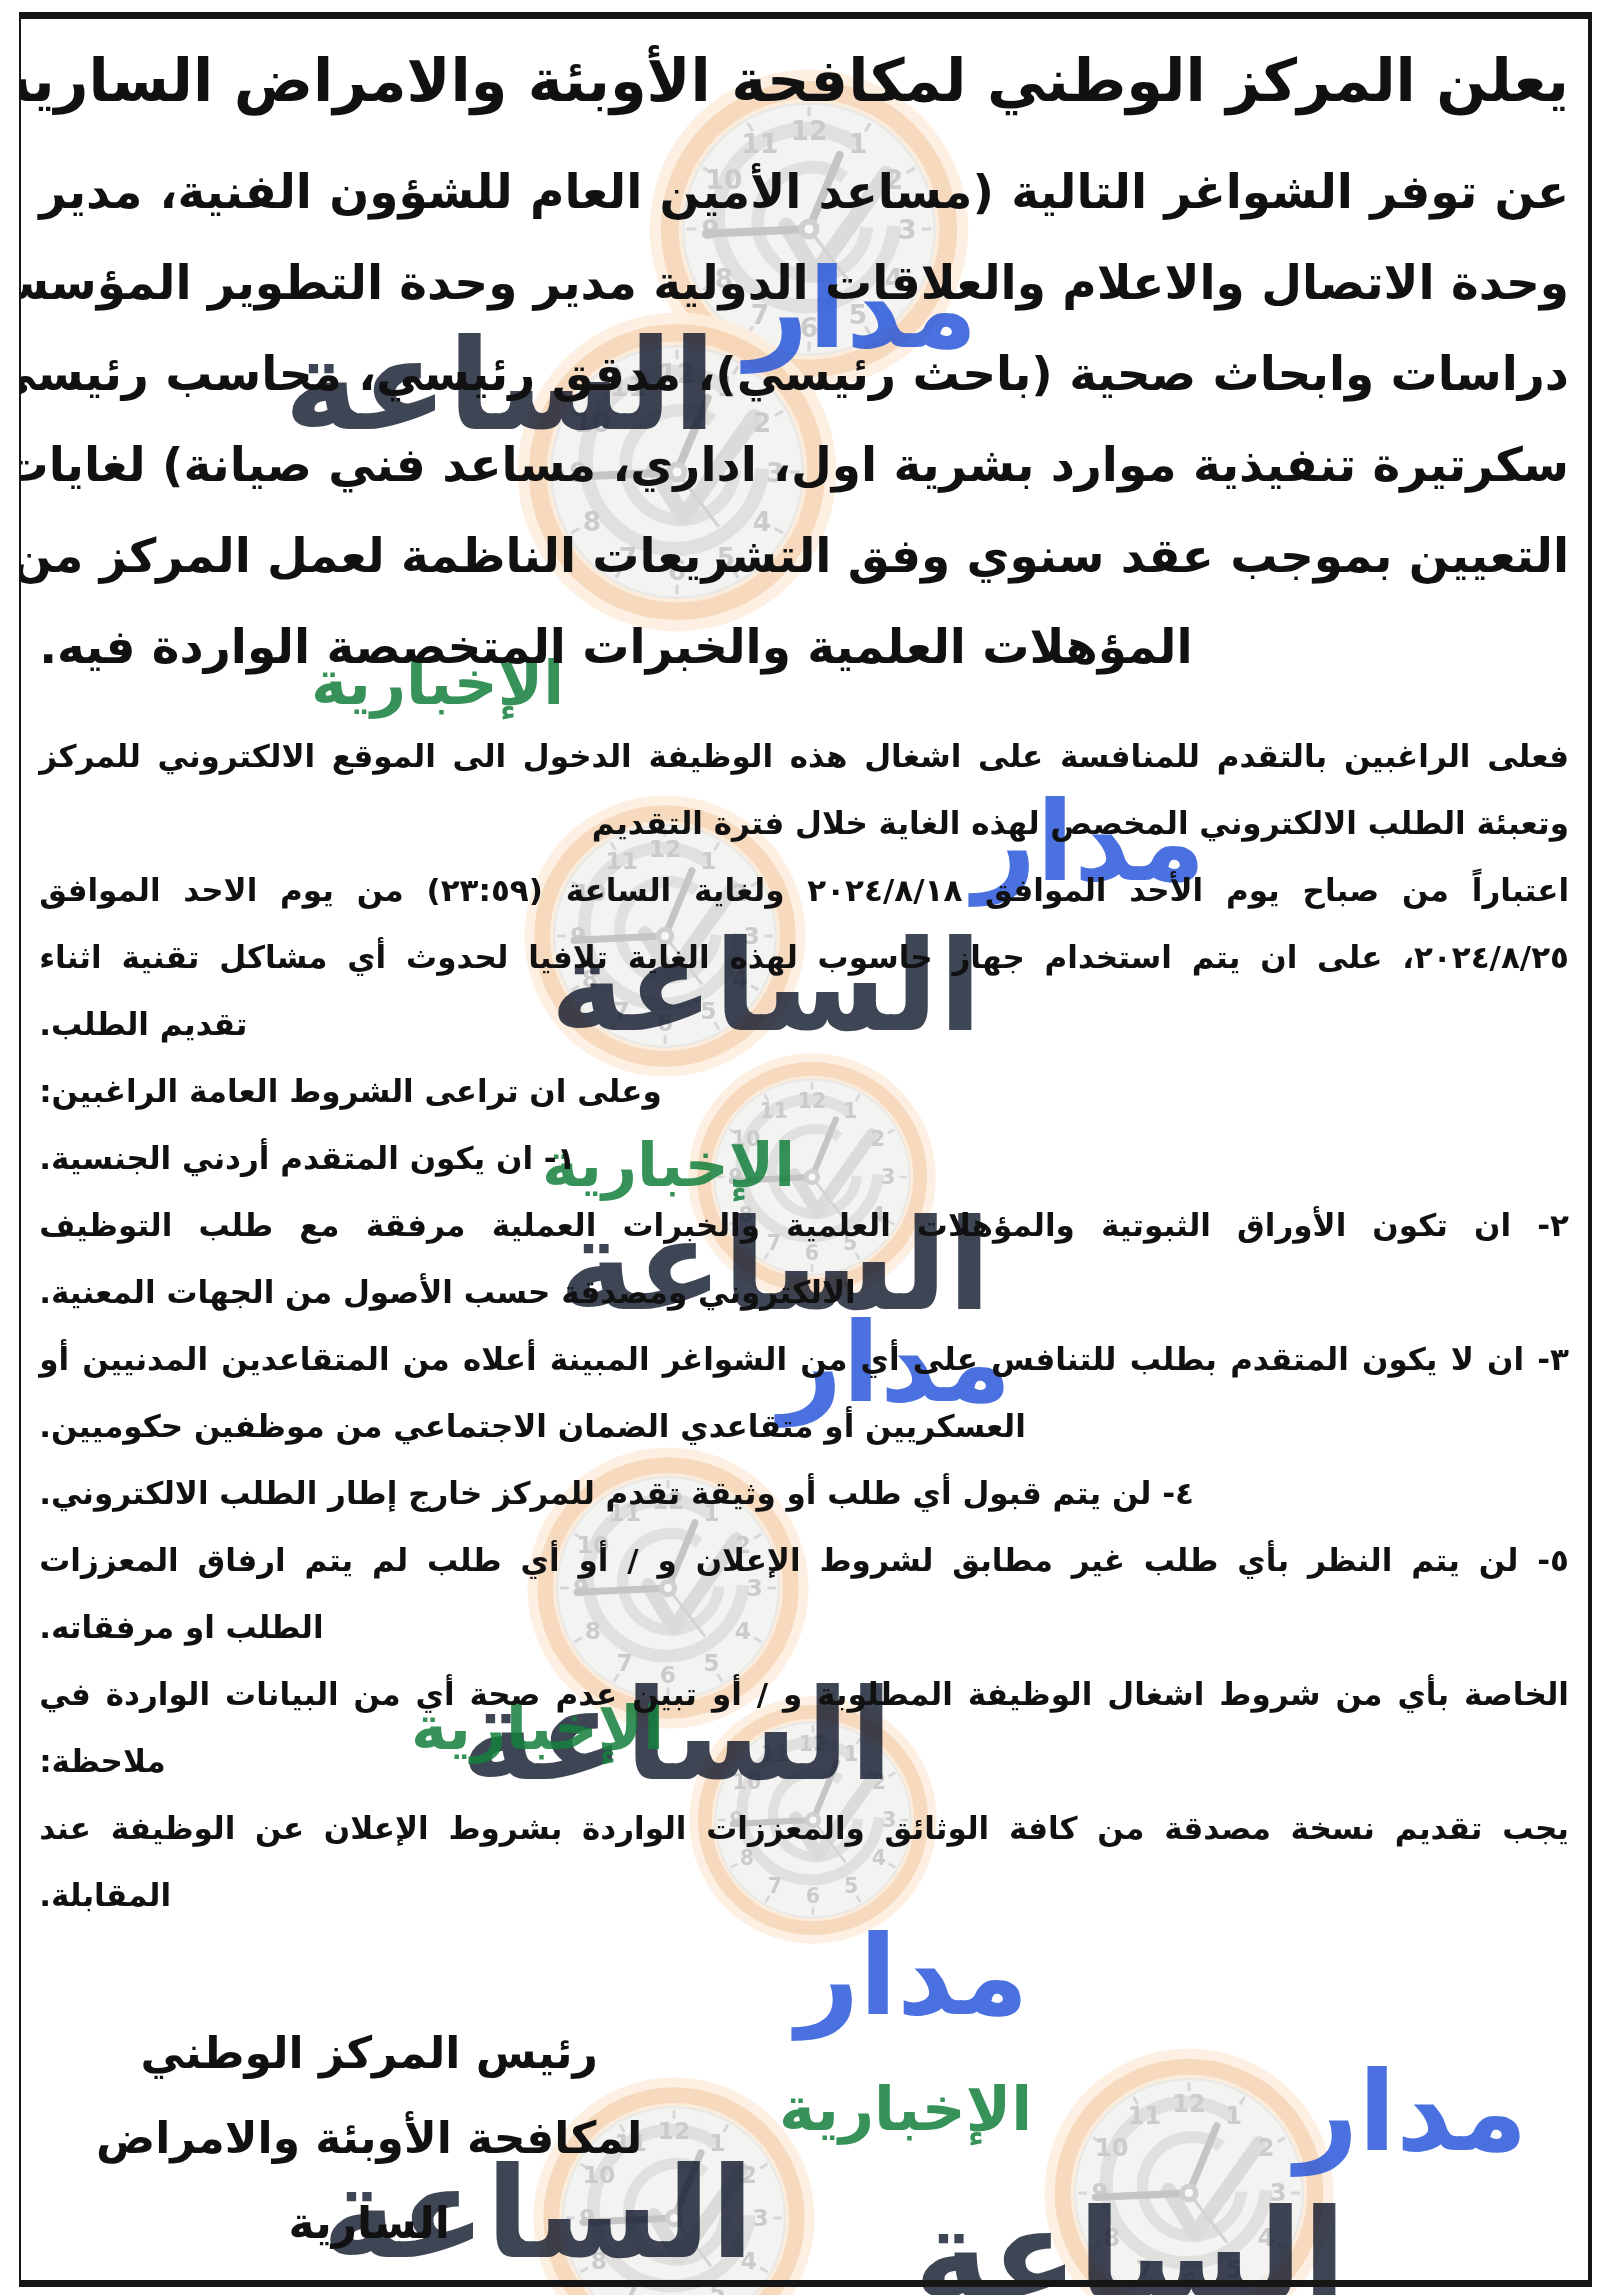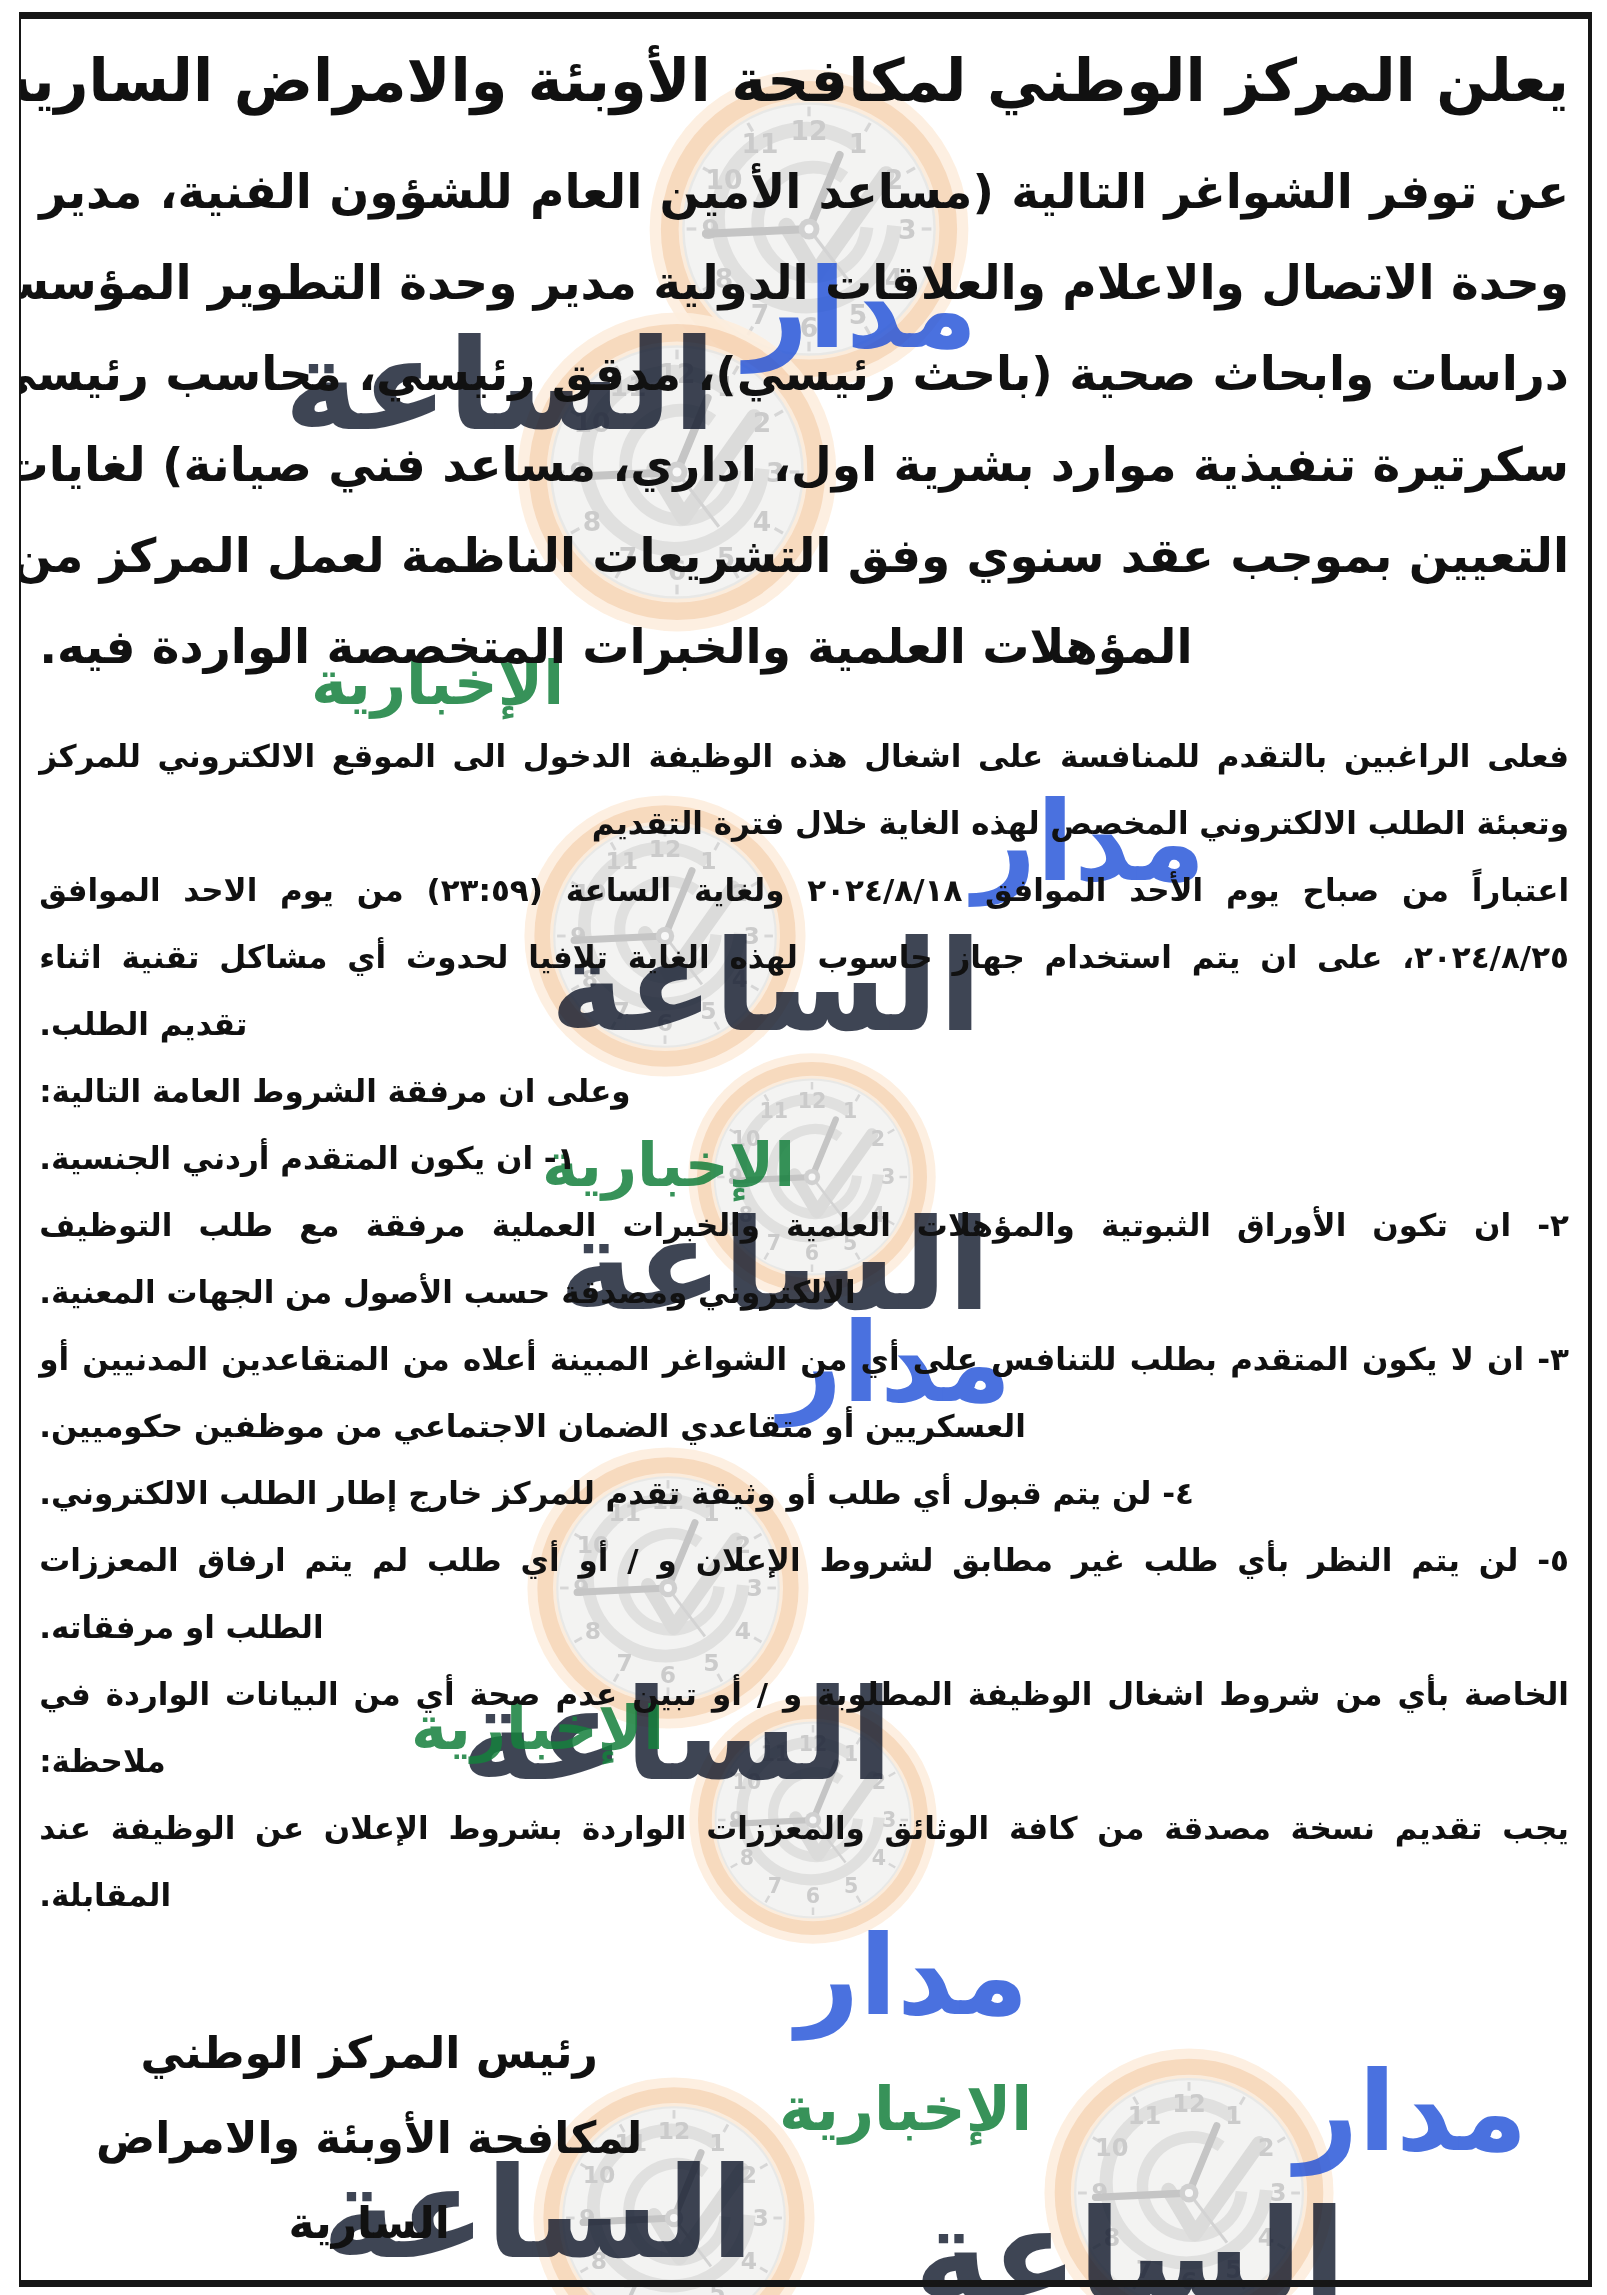--- a/index.html
+++ b/index.html
@@ -379,21 +379,21 @@
 
     <div class="p2">
       <div class="l j">فعلى الراغبين بالتقدم للمنافسة على اشغال هذه الوظيفة الدخول الى الموقع الالكتروني للمركز</div>
       <div class="l url-line">
         <span>وتعبئة الطلب الالكتروني المخصص لهذه الغاية خلال فترة التقديم</span>
       </div>
       <div class="l j">اعتباراً من صباح يوم الأحد الموافق ٢٠٢٤/٨/١٨ ولغاية الساعة (٢٣:٥٩) من يوم الاحد الموافق</div>
       <div class="l j">٢٠٢٤/٨/٢٥، على ان يتم استخدام جهاز حاسوب لهذه الغاية تلافيا لحدوث أي مشاكل تقنية اثناء</div>
       <div class="l r">تقديم الطلب.</div>
 
-      <div class="l r">وعلى ان مرفقة الشروط العامة التالية:</div>
+      <div class="l r">وعلى ان تراعى الشروط العامة الراغبين:</div>
       <div class="l r">١- ان يكون المتقدم أردني الجنسية.</div>
       <div class="l j">٢- ان تكون الأوراق الثبوتية والمؤهلات العلمية والخبرات العملية مرفقة مع طلب التوظيف</div>
       <div class="l r">الالكتروني ومصدقة حسب الأصول من الجهات المعنية.</div>
       <div class="l j">٣- ان لا يكون المتقدم بطلب للتنافس على أي من الشواغر المبينة أعلاه من المتقاعدين المدنيين أو</div>
       <div class="l r">العسكريين أو متقاعدي الضمان الاجتماعي من موظفين حكوميين.</div>
       <div class="l r">٤- لن يتم قبول أي طلب أو وثيقة تقدم للمركز خارج إطار الطلب الالكتروني.</div>
       <div class="l j">٥- لن يتم النظر بأي طلب غير مطابق لشروط الإعلان و / أو أي طلب لم يتم ارفاق المعززات</div>
       <div class="l r">الطلب او مرفقاته.</div>
       <div class="l j">الخاصة بأي من شروط اشغال الوظيفة المطلوبة و / أو تبين عدم صحة أي من البيانات الواردة في</div>
 

